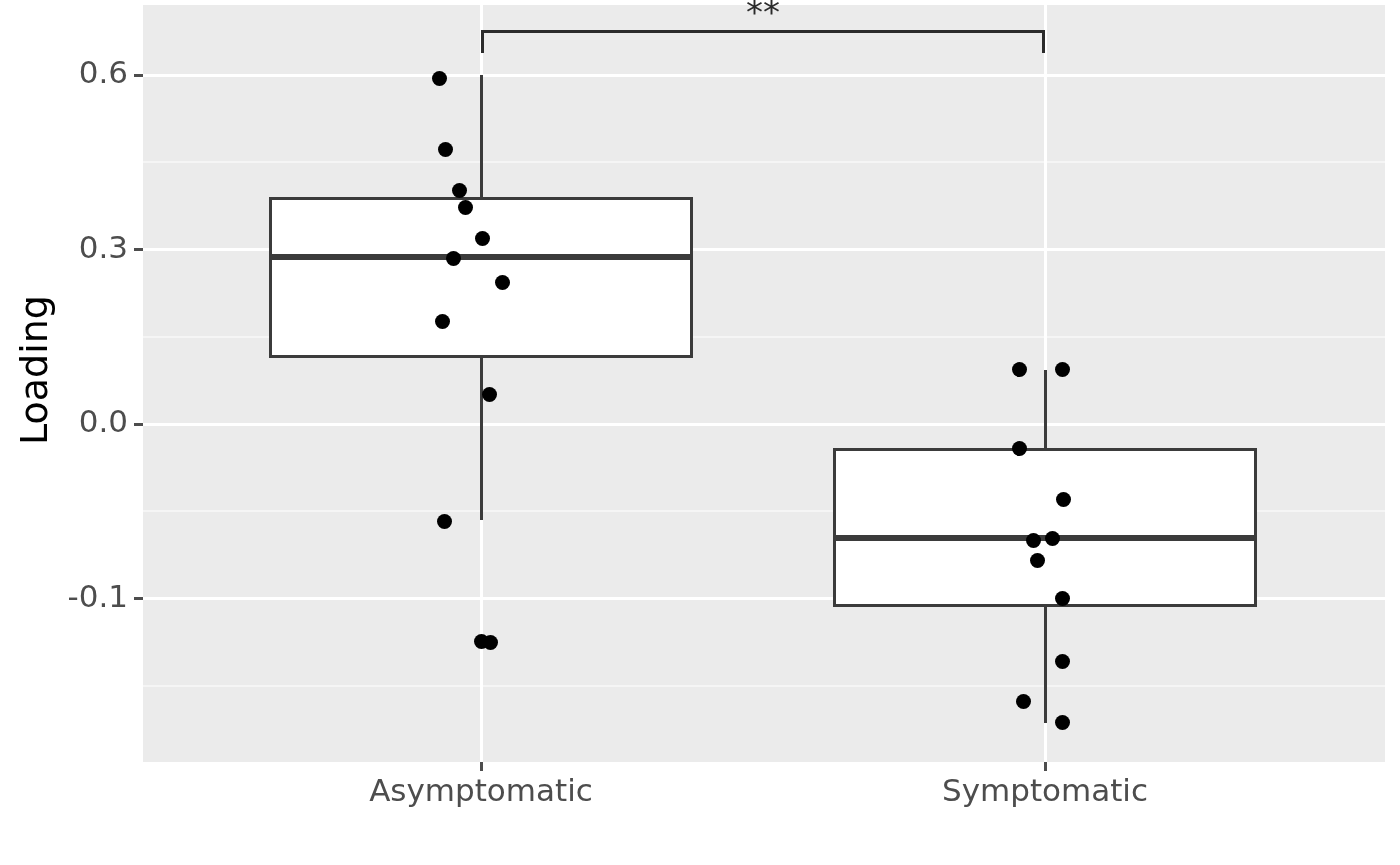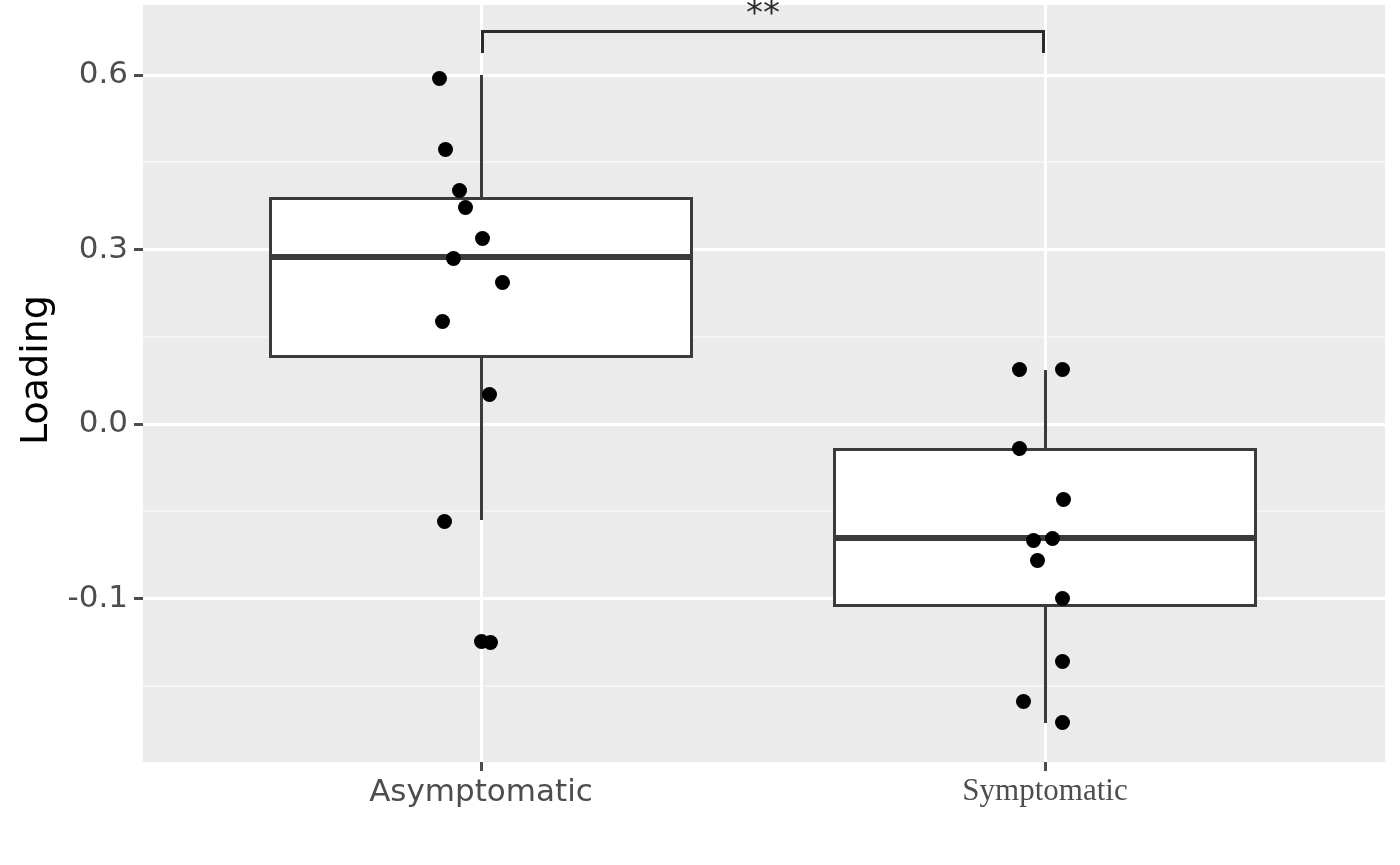--- a/index.html
+++ b/index.html
@@ -43,21 +43,21 @@
       <div class="tick-mark" style="left: 134px; width: 9px; top: 248px; height: 3px;"></div>
       <div class="ytick-label" style="left: 40px; width: 88px; top: 403px;">0.0</div>
       <div class="tick-mark" style="left: 134px; width: 9px; top: 422.5px; height: 3px;"></div>
       <div class="ytick-label" style="left: 40px; width: 88px; top: 577.5px;">-0.1</div>
       <div class="tick-mark" style="left: 134px; width: 9px; top: 597px; height: 3px;"></div>
     </div>
 
   <div id="xtick-labels">
       <div class="xtick-label" style="left: 281px; width: 400px; top: 772px;">Asymptomatic</div>
       <div class="tick-mark" style="left: 479.5px; width: 3px; top: 762px; height: 9px;"></div>
-      <div class="xtick-label" style="left: 845px; width: 400px; top: 772px; font-family: Liberation Serif, serif;">Symptomatic</div>
+      <div class="xtick-label" style="left: 845px; width: 400px; top: 772px;">Symptomatic</div>
       <div class="tick-mark" style="left: 1043.5px; width: 3px; top: 762px; height: 9px;"></div>
     </div>
 
   <div class="panel" id="panel" style="left:143px;top:5px;width:1242px;height:757px;">
     <div id="grid-layer">
         <div class="gridline-minor" style="top: 156.25px;"></div>
         <div class="gridline-minor" style="top: 330.75px;"></div>
         <div class="gridline-minor" style="top: 505.25px;"></div>
         <div class="gridline-minor" style="top: 679.75px;"></div>
         <div class="gridline-major" style="top: 68.5px;"></div>

